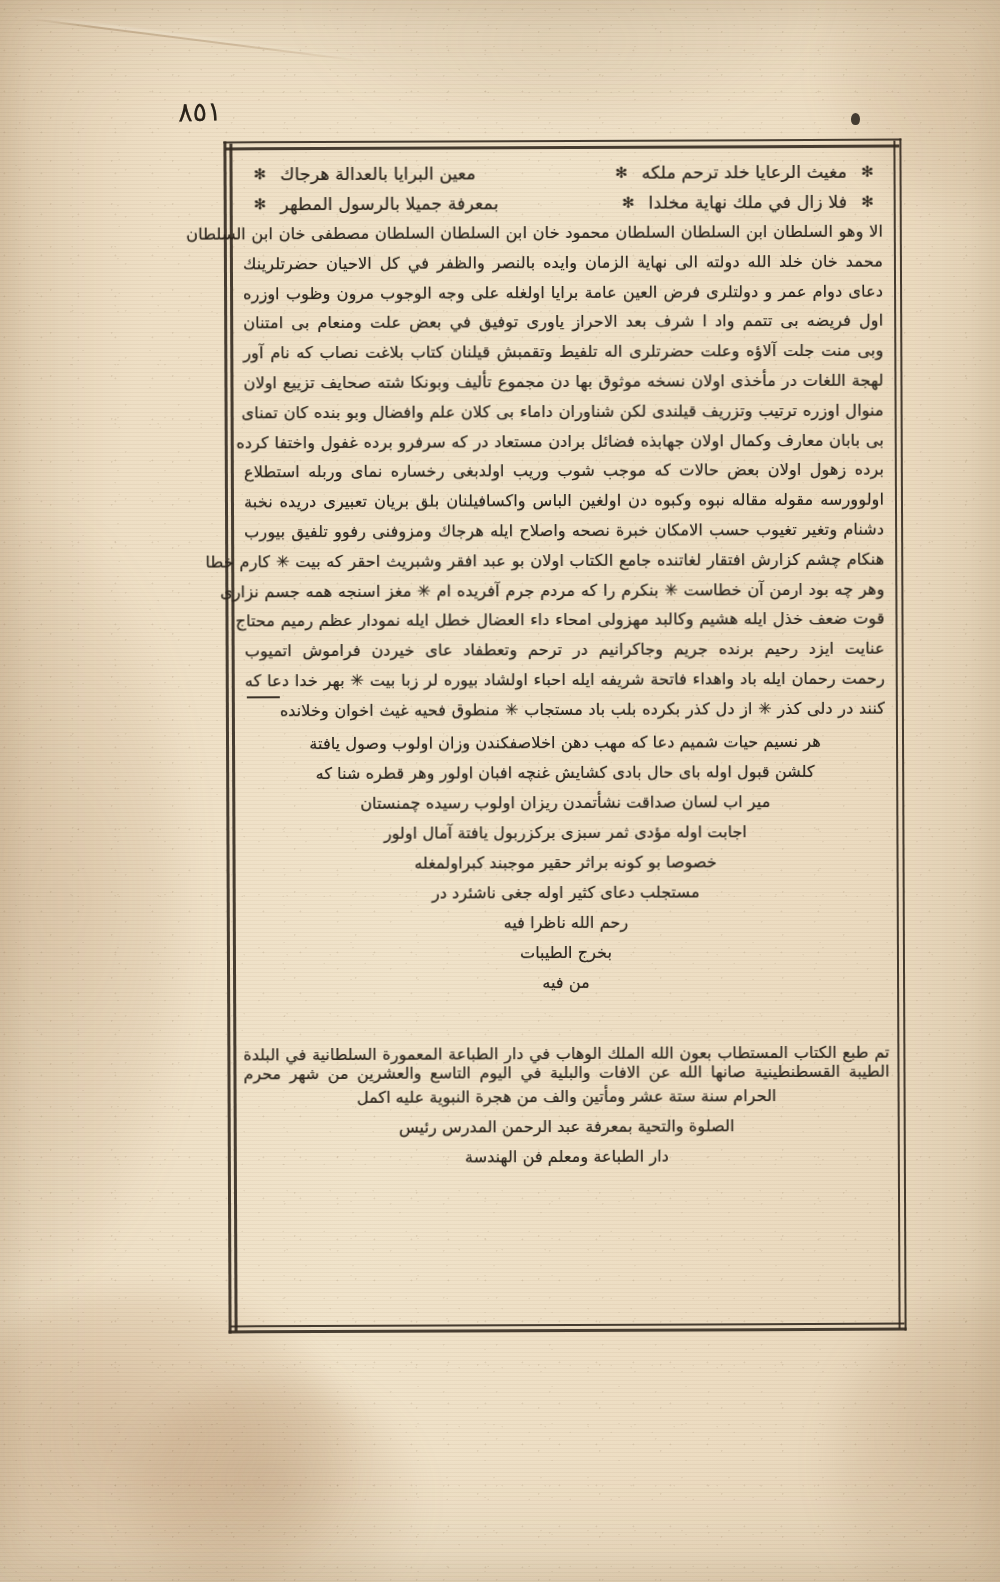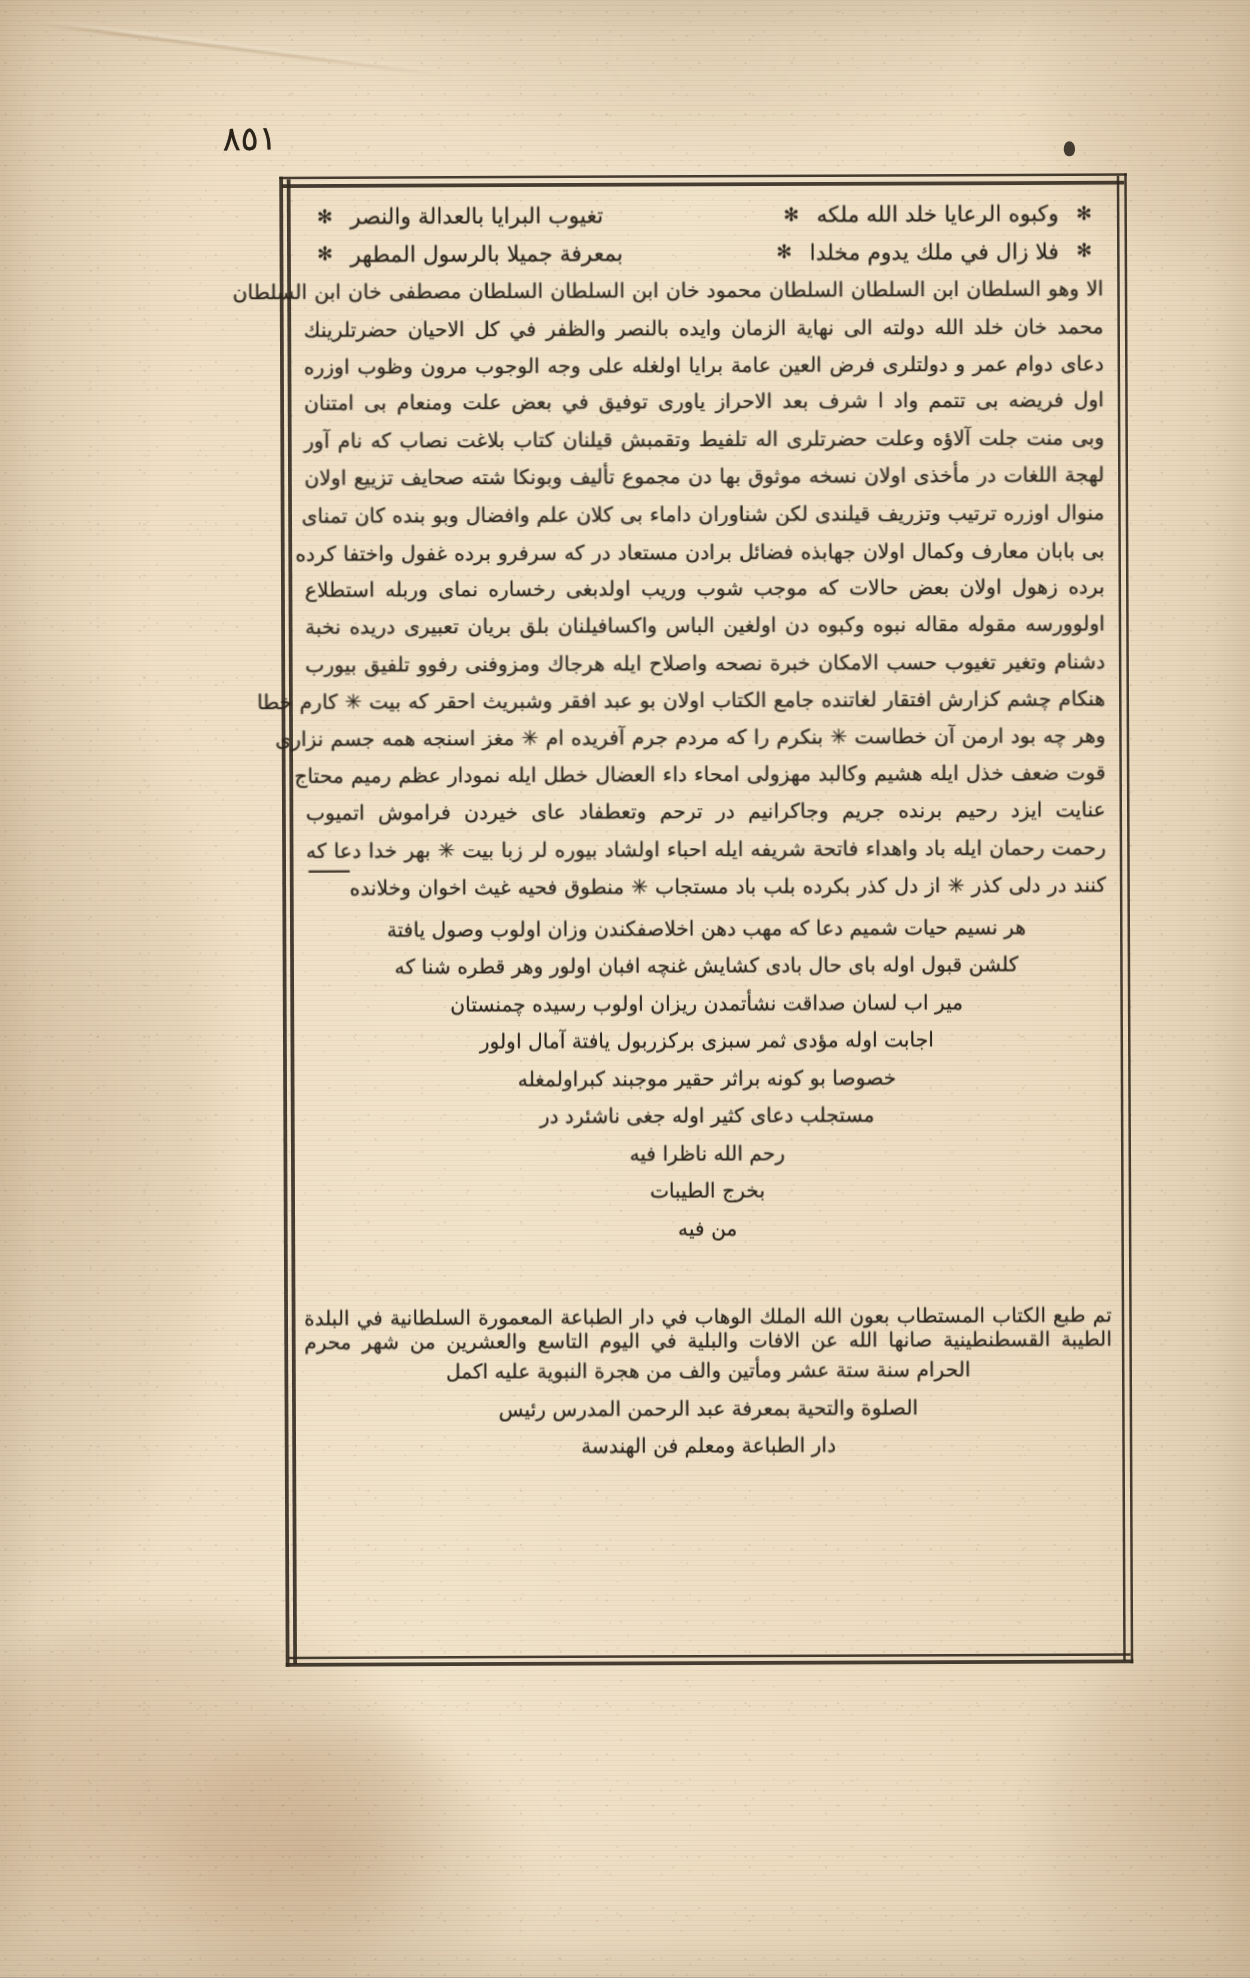--- a/index.html
+++ b/index.html
@@ -333,33 +333,33 @@
     <div class="rule rule-right-inner"></div>
     <div class="rule rule-right-outer"></div>
 
     <div id="content">
 
       <div class="verse-block arabic">
 
         <div class="verse-line">
           <span class="hemi hemi-a">
             <span class="ast">✻</span>
-            <span>وكبوه الرعايا خلد الله ملكه</span>
+            <span>مغيث الرعايا خلد ترحم ملكه</span>
             <span class="ast">✻</span>
           </span>
           <span class="hemi hemi-b">
-            <span>تغيوب البرايا بالعدالة والنصر</span>
+            <span>معين البرايا بالعدالة هرجاك</span>
             <span class="ast">✻</span>
           </span>
         </div>
 
         <div class="verse-line">
           <span class="hemi hemi-a">
             <span class="ast">✻</span>
-            <span>فلا زال في ملك يدوم مخلدا</span>
+            <span>فلا زال في ملك نهاية مخلدا</span>
             <span class="ast">✻</span>
           </span>
           <span class="hemi hemi-b">
             <span>بمعرفة جميلا بالرسول المطهر</span>
             <span class="ast">✻</span>
           </span>
         </div>
 
       </div>
 

